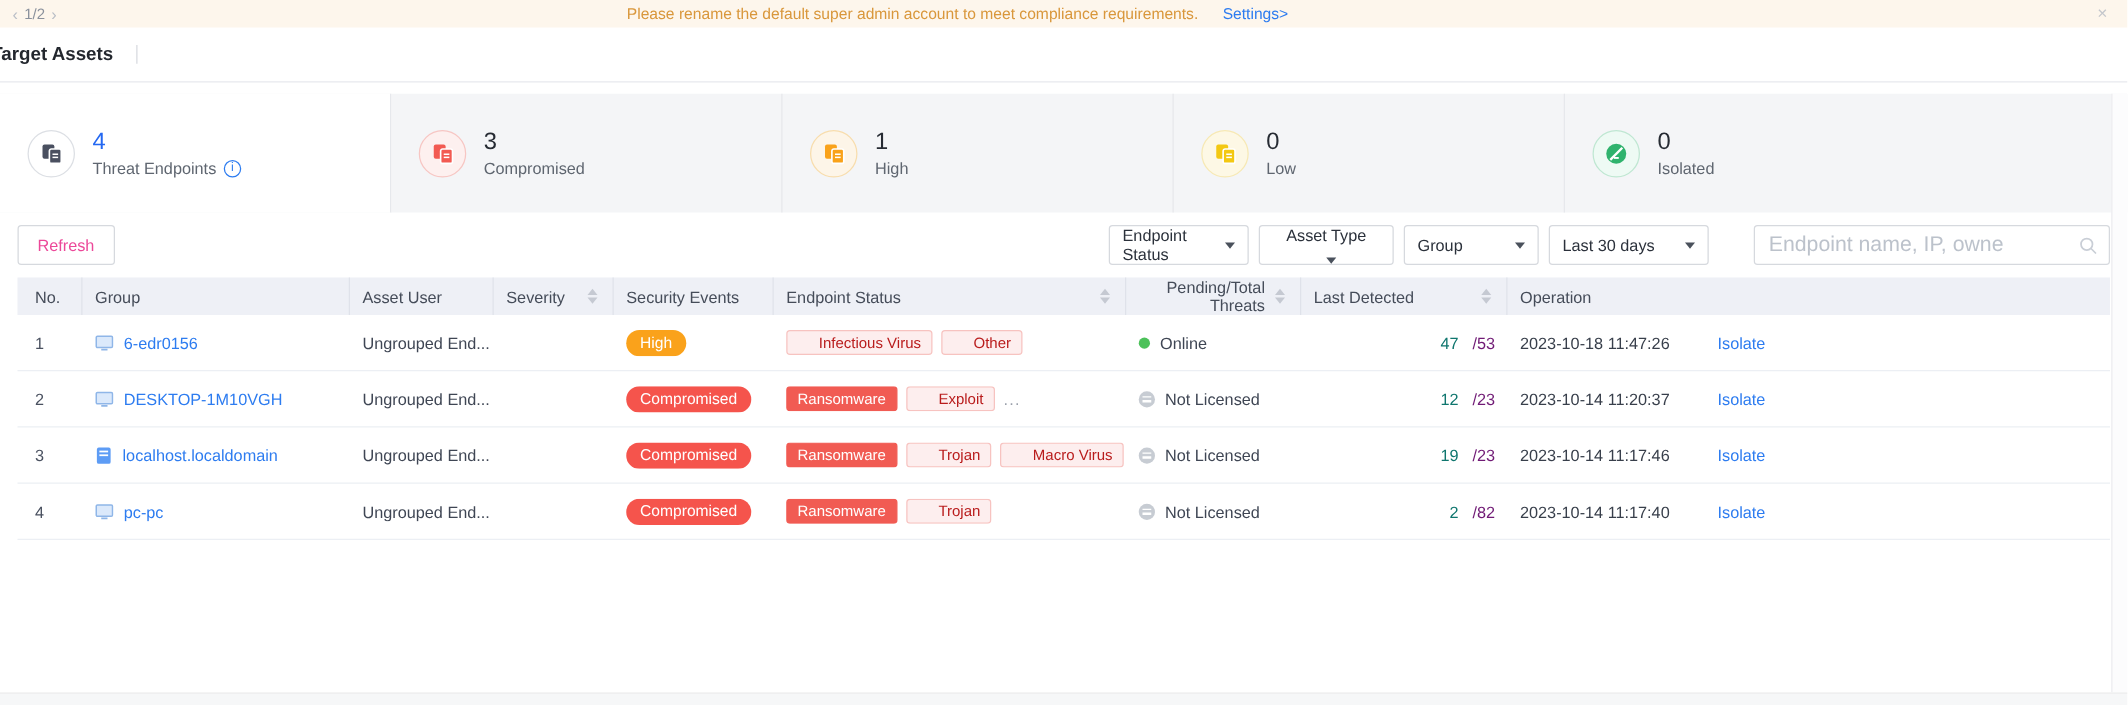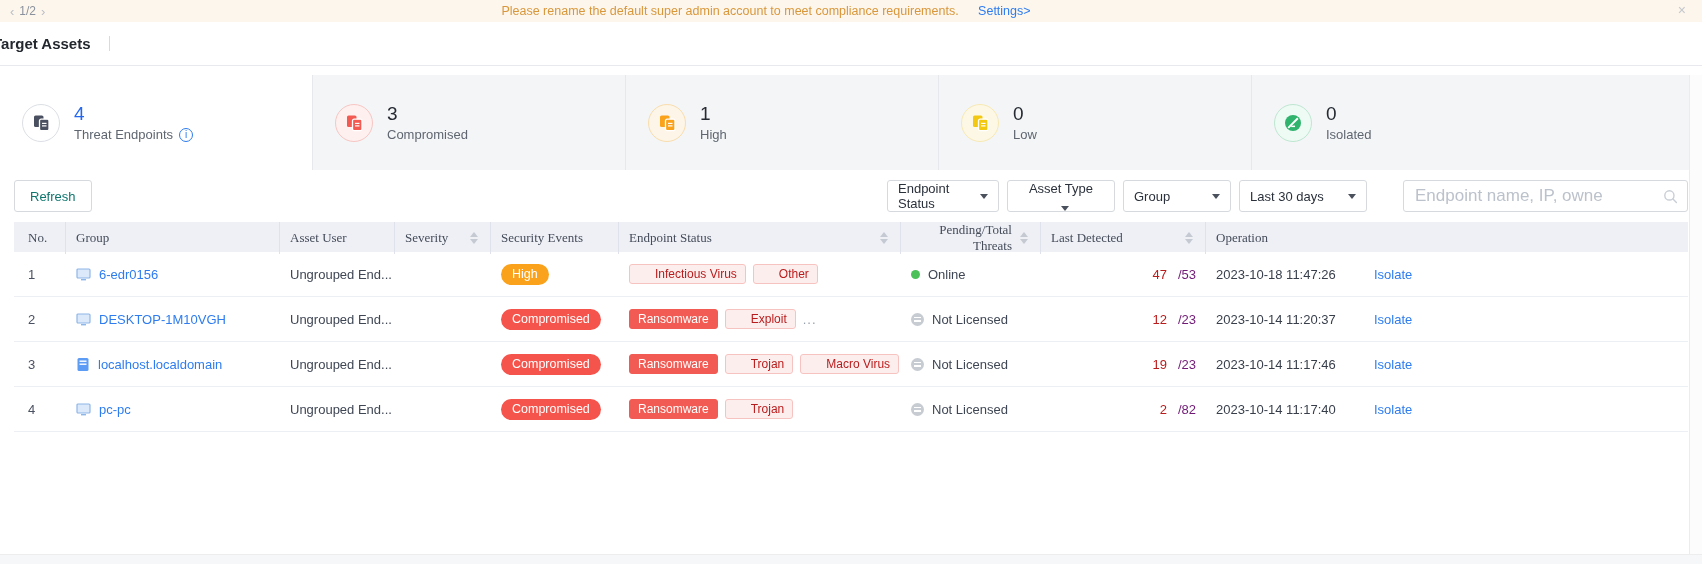--- a/index.html
+++ b/index.html
@@ -33,34 +33,34 @@
   .card-low .card-icon { border:1px solid #f7e9b4; background:#fdf8e5; color:#f3c812; }
   .card-isolated .card-icon { border:1px solid #bfe7d2; background:#eefaf4; color:#2fb36d; }
   .card-text { display:flex; flex-direction:column; }
   .card-value { font-size:19px; line-height:1.15; color:#262b33; }
   .card-threat .card-value { color:#2468f2; }
   .card-label { font-size:13px; color:#5f6670; margin-top:3px; display:flex; align-items:center; gap:6px; }
   .info-icon { width:14px; height:14px; border-radius:50%; border:1px solid #2d7cf0; color:#2d7cf0; font-size:10px; display:inline-flex; align-items:center; justify-content:center; cursor:pointer; }
   .info-icon::before { content:"i"; font-style:normal; }
   
   .toolbar { height:52px; display:flex; align-items:center; padding:0 14px; background:#fff; }
-  .btn-refresh { height:32px; padding:0 15px; border:1px solid #d6d9de; border-radius:3px; background:#fff; font-size:13px; color:#0f766e; font-family:"Liberation Sans",sans-serif; cursor:pointer; }
+  .btn-refresh { height:32px; padding:0 15px; border:1px solid #d6d9de; border-radius:3px; background:#fff; font-size:13px; color:#ec4899; font-family:"Liberation Sans",sans-serif; cursor:pointer; }
   .toolbar-right { margin-left:auto; margin-right:36px; display:flex; align-items:center; gap:8px; }
   .select { height:32px; border:1px solid #d6d9de; border-radius:3px; background:#fff; display:flex; align-items:center; justify-content:space-between; padding:0 10px; font-size:13px; color:#2b313b; cursor:pointer; }
   .toolbar-right .select:nth-child(1) { width:112px; }
   .toolbar-right .select:nth-child(2) { width:108px;flex-direction:column; }
   .toolbar-right .select:nth-child(3) { width:108px; }
   .toolbar-right .select:nth-child(4) { width:128px; }
   .caret-down { width:0; height:0; border-left:4.5px solid transparent; border-right:4.5px solid transparent; border-top:5px solid #4a515c; margin-left:8px; }
   .search { width:285px; height:32px; border:1px solid #d6d9de; border-radius:3px; background:#fff; display:flex; align-items:center; padding:0 9px; }
   .search input { border:none; outline:none; flex:1; font-size:17px; color:#303133; font-family:"Liberation Sans",sans-serif; background:transparent; min-width:0; }
   .search input::placeholder { color:#bcc2cb; }
   
   .table { margin:0 14px; --cols:52px 214px 115px 96px 128px 282px 140px 165px 158px 1fr; }
-  .grid-header { display:grid; grid-template-columns:var(--cols); background:#eef0f6; height:30px; align-items:stretch;font-family:Liberation Serif, serif; }
+  .grid-header { display:grid; grid-template-columns:var(--cols); background:#eef0f6; height:30px; align-items:stretch; }
   .th { font-size:13px; color:#454c59; padding:0 10px; display:flex; align-items:center; border-right:1px solid #dfe2ea; }
   .th:first-child { padding-left:14px; }
   .th:last-child { border-right:none; }
   .th .sort { margin-left:auto; }
   .th-right { justify-content:flex-end; }
   .th-right .th-label { text-align:right; }
   .th-right .sort { margin-left:6px; }
   .sort { display:flex; flex-direction:column; gap:2px; cursor:pointer; padding:2px; }
   .s-up { width:0; height:0; border-left:4px solid transparent; border-right:4px solid transparent; border-bottom:5px solid #c5c9d2; }
   .s-down { width:0; height:0; border-left:4px solid transparent; border-right:4px solid transparent; border-top:5px solid #c5c9d2; }
@@ -77,21 +77,21 @@
   .tag-light { background:#fdeeee; border:1px solid #f7c3c0; color:#b91c1c;padding-left:25px; }
   .tag-solid { background:#f15b53; border:1px solid #f15b53; color:#fff; }
   .events-more { color:#9aa0ab; letter-spacing:1px; cursor:pointer; }
   .status-icon { flex:0 0 auto; }
   .status-online { width:9px; height:9px; border-radius:50%; background:#4cc15a; }
   .status-not-licensed { width:13px; height:13px; border-radius:50%; background:#c7ccd3; position:relative; }
   .status-not-licensed::before, .status-not-licensed::after { content:""; position:absolute; left:3px; right:3px; height:1.5px; background:#fff; }
   .status-not-licensed::before { top:4px; }
   .status-not-licensed::after { top:7.5px; }
   .cell-pending { justify-content:flex-end; }
-  .pending-red { color:#b91c1c;text-align:right; }
+  .pending-red { color:#0f766e;text-align:right; }
   .pending-total { color:#701a75; margin-left:3px; }
   .v-date { color:#383f4b; }
   
   .right-rail { position:absolute; right:0; top:75px; bottom:10px; width:13px; background:#fcfcfd; border-left:1px solid #ececf0; }
   .bottom-track { position:absolute; left:0; right:0; bottom:0; height:10px; background:#f6f7f8; border-top:1px solid #ededed; }
 </style>
 </head>
 <body>
 
 <div class="banner">

